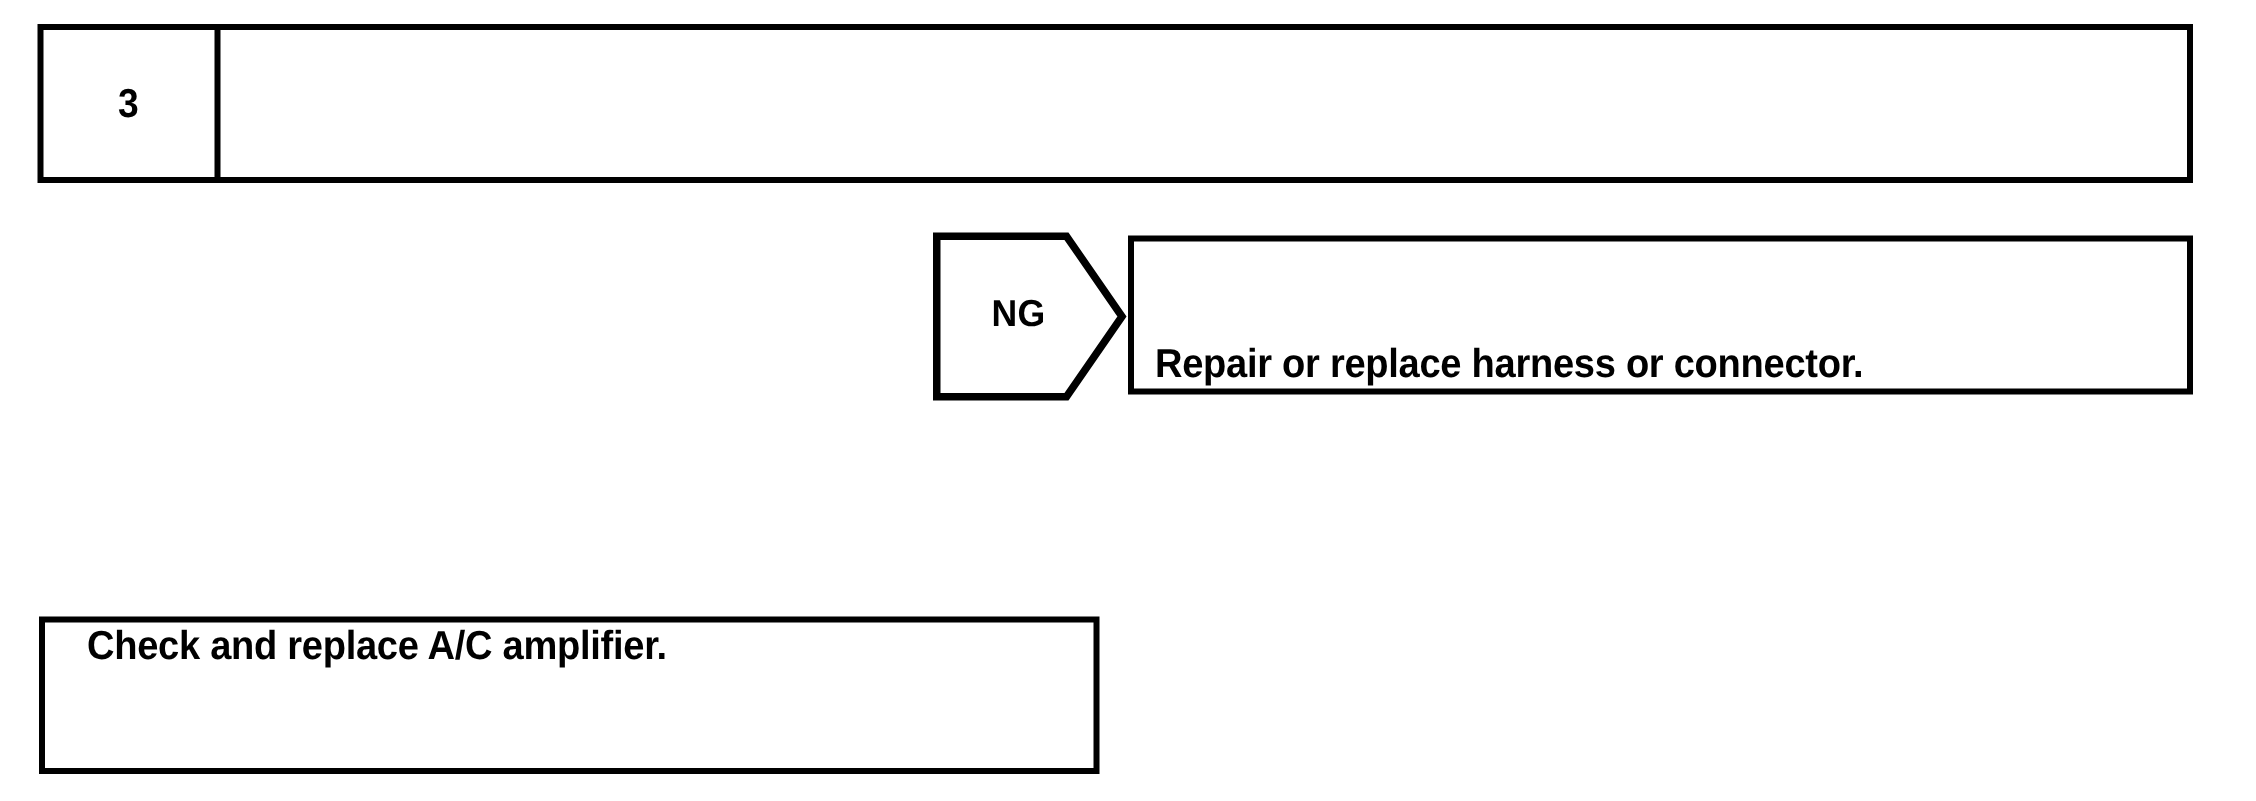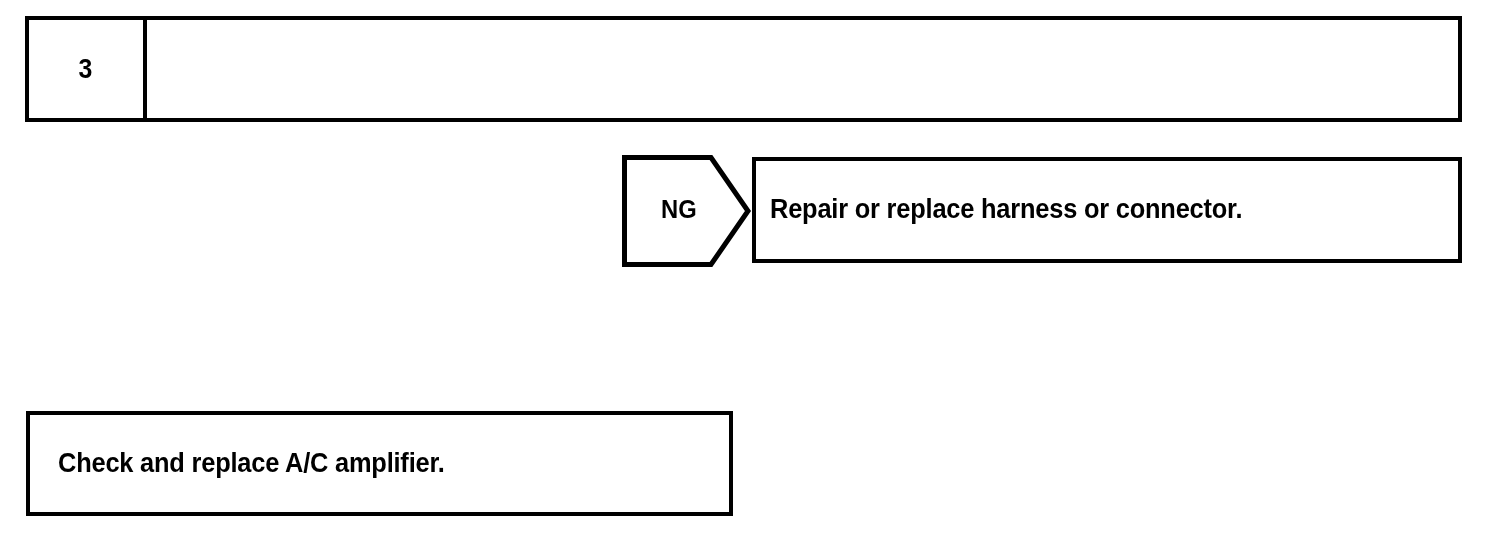--- a/index.html
+++ b/index.html
@@ -69,40 +69,40 @@
     white-space: pre-line;
   }
 
   
   #ng-result-box {
     left: 752px;
     top: 157px;
     width: 710px;
     height: 106px;
     display: flex;
-    align-items: center;
+    align-items: flex-end;
     padding: 0 0 0 14px;
   }
   #ng-result-text {
     font-size: 27px;
     font-weight: bold;
     line-height: 1.18;
     letter-spacing: -0.2px;
     transform: scaleX(0.94);
     transform-origin: left center;
   }
 
   
   #ok-result-box {
     left: 26px;
     top: 411px;
     width: 707px;
     height: 105px;
     display: flex;
-    align-items: center;
+    align-items: flex-start;
     padding: 0 0 0 28px;
   }
   #ok-result-text {
     font-size: 27px;
     font-weight: bold;
     line-height: 1.18;
     letter-spacing: -0.2px;
     transform: scaleX(0.94);
     transform-origin: left center;
   }

